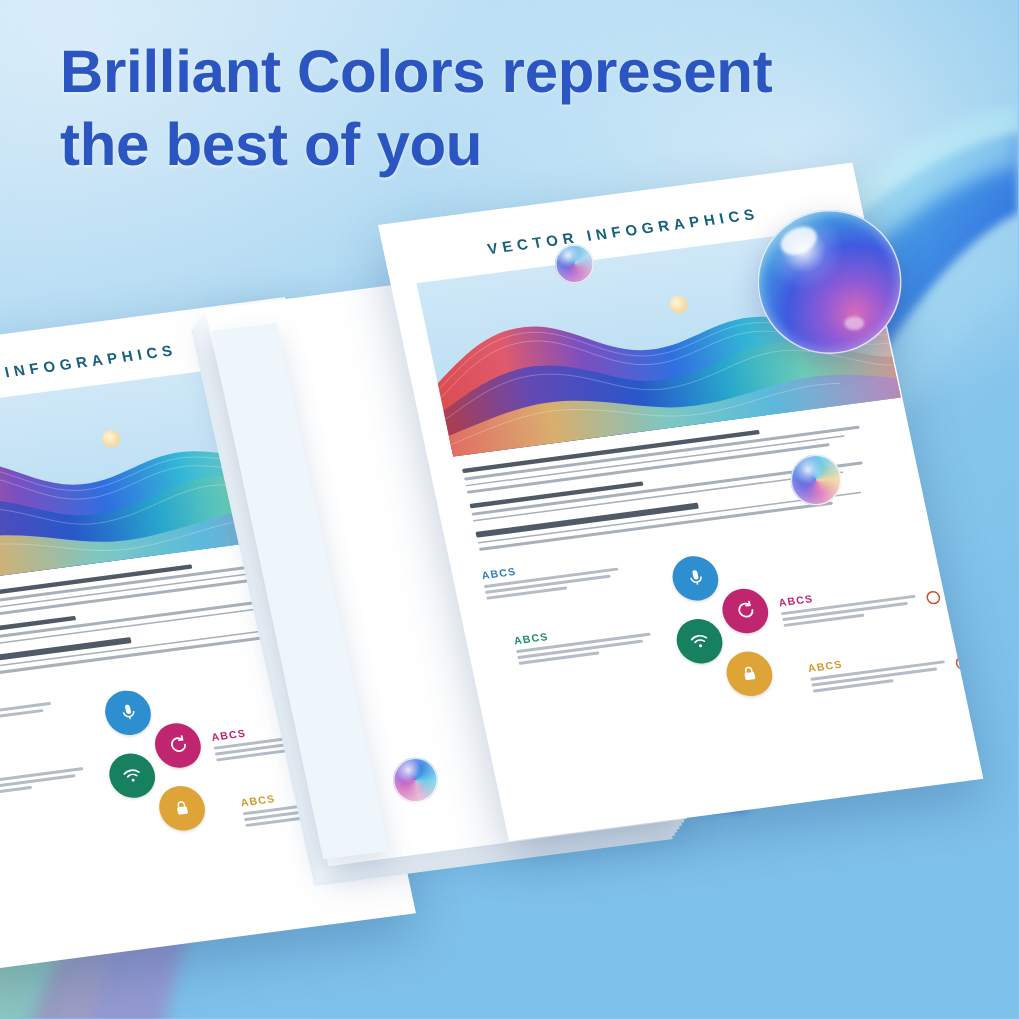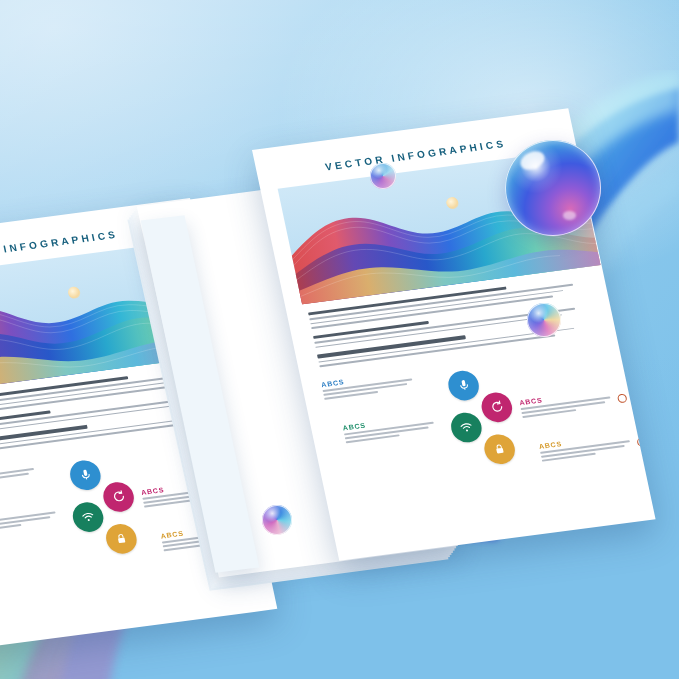--- a/index.html
+++ b/index.html
@@ -150,20 +150,22 @@
       </defs>
       <path d="M289,18 C215,34 150,92 110,175 C72,254 48,346 30,470 L108,470
                C122,356 146,268 182,198 C218,128 258,86 289,72 Z" fill="url(#sw1)" filter="url(#swb)"></path>
       <path d="M289,0 C206,16 140,78 100,162 C62,242 40,340 24,470 L54,470
                C70,344 92,252 128,182 C166,110 224,56 289,40 Z" fill="url(#sw2)" filter="url(#swb2)"></path>
       <path d="M289,100 C236,116 194,158 168,212 C142,266 126,340 116,424
                C150,344 170,278 202,224 C232,172 258,138 289,124 Z" fill="#9fd6f2" opacity=".45" filter="url(#swb2)"></path>
     </svg>
   </div>
 
+  <div class="title">Brilliant Colors represent
+the best of you</div>
 
   <div class="doc" style="left:-128px;top:198px;width:318px;height:420px;
               transform:rotate(-12deg) skewY(4.5deg);transform-origin:100% 0;">
     <div class="doc-pad">
 
       <div class="doc-title" style="font-size:10px;margin:12px 0 10px;">CTOR INFOGRAPHICS</div>
 
       <div class="hero" style="height:118px;margin:0 8px;">
         <div class="sun" style="left:54%;top:26%;"></div>
         <svg class="waves" viewBox="0 0 300 120" preserveAspectRatio="none">

